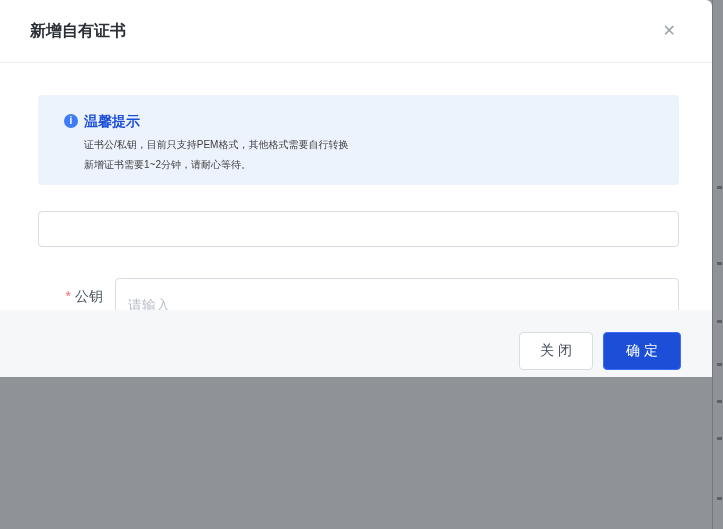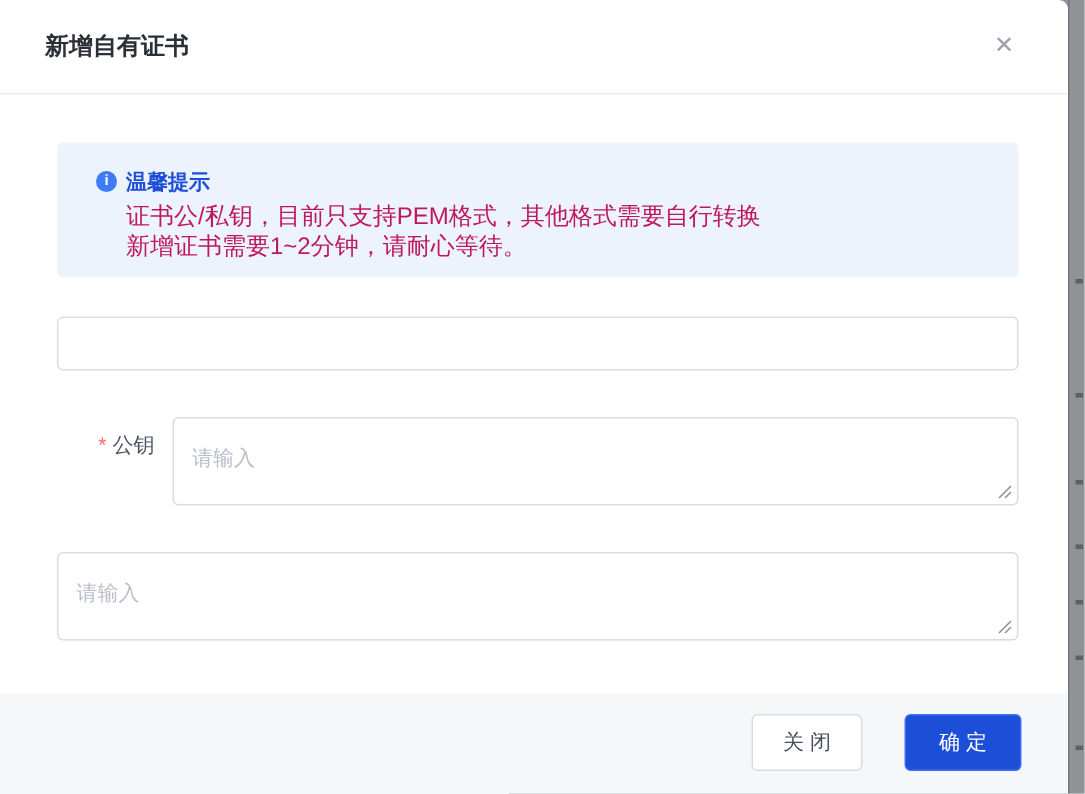--- a/index.html
+++ b/index.html
@@ -16,21 +16,21 @@
   .overlay-strip {
     position: absolute; top: 0; right: 0; width: 11px; height: 529px;
     background: #8f9296; border-left: 1px solid #74777b;
   }
   .overlay-strip .mark {
     position: absolute; left: 4px; width: 5px; height: 3px; background: #5d6064;
   }
 
   
   .dialog {
-    position: absolute; top: 0; left: 0; width: 712px; height: 529px;
+    position: absolute; top: 0; left: 0; width: 712px; height: 377px;
     background: #ffffff; border-top-right-radius: 6px; overflow: hidden;
   }
   .dialog-header {
     height: 63px; padding: 0 30px; display: flex; align-items: center;
     justify-content: space-between; border-bottom: 1px solid #ebedf0;
   }
   .dialog-title { font-size: 16px; font-weight: 700; color: #2b2f36; }
   .close-btn {
     background: none; border: none; font-size: 16px; color: #9ca2ab;
     cursor: pointer; line-height: 1; padding: 4px; margin-right: 2px;
@@ -47,21 +47,21 @@
   .alert-icon {
     flex: none; width: 14px; height: 14px; border-radius: 50%;
     background: #3d7bf8; color: #ffffff; font-size: 10px; font-weight: 700;
     line-height: 14px; text-align: center; margin: 3px 6px 0 0;
     font-style: normal;
   }
   .alert-title {
     font-size: 14px; font-weight: 700; color: #1d4ed8;
     line-height: 20px; margin-bottom: 4px;
   }
-  .alert-line { font-size: 16px; color: #be185d; line-height: 20px; }
+  .alert-line { font-size: 10px; color: #404040; line-height: 20px; }
 
   
   .form { margin-top: 26px; }
   .form-row { display: flex; align-items: flex-start; margin-bottom: 31px; }
   .form-label {
     flex: none; width: 77px; text-align: right; padding-right: 12px;
     line-height: 36px; font-size: 14px; color: #4d5665; white-space: nowrap;
   }
   .required { color: #f56c6c; margin-right: 4px; font-size: 14px; }
   .form-control { flex: 1; position: relative; }
@@ -79,21 +79,21 @@
   .text-input::placeholder, .text-area::placeholder { color: #b9bec8; }
   .resize-handle {
     position: absolute; right: 4px; bottom: 4px; width: 10px; height: 10px;
     cursor: nwse-resize; line-height: 0;
   }
 
   
   .dialog-footer {
     position: absolute; left: 0; bottom: 0; width: 100%; height: 67px;
     background: #f6f7f9; display: flex; justify-content: flex-end;
-    align-items: flex-start; padding: 14px 31px 0 0; gap: 28px;
+    align-items: center; padding: 14px 31px 0 0; gap: 10px;
   }
   .btn {
     height: 38px; border-radius: 4px; font-size: 14px; cursor: pointer;
     font-family: inherit; text-align: center;
   }
   .btn-close { width: 74px; background: #ffffff; border: 1px solid #d8dce3; color: #474d59; }
   .btn-confirm { width: 78px; background: #1d4ed8; border: 1px solid #3e6ef5; color: #ffffff; }
 </style>
 </head>
 <body>

